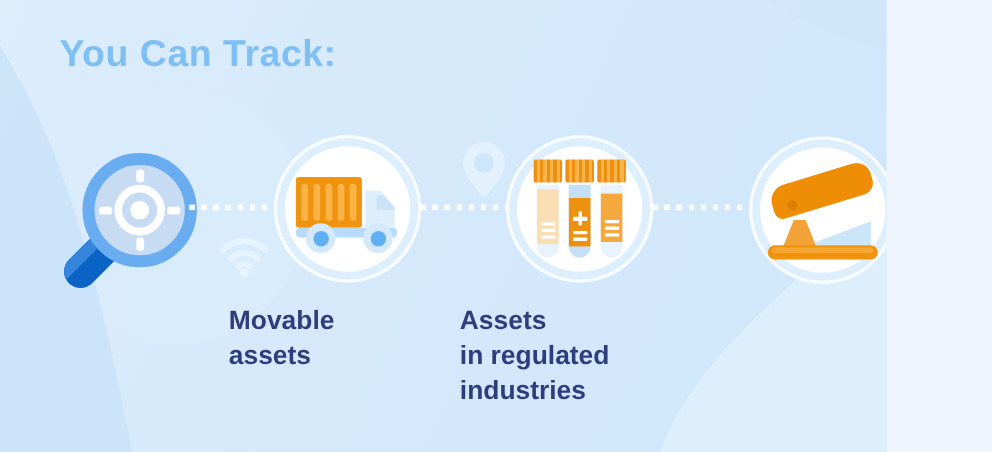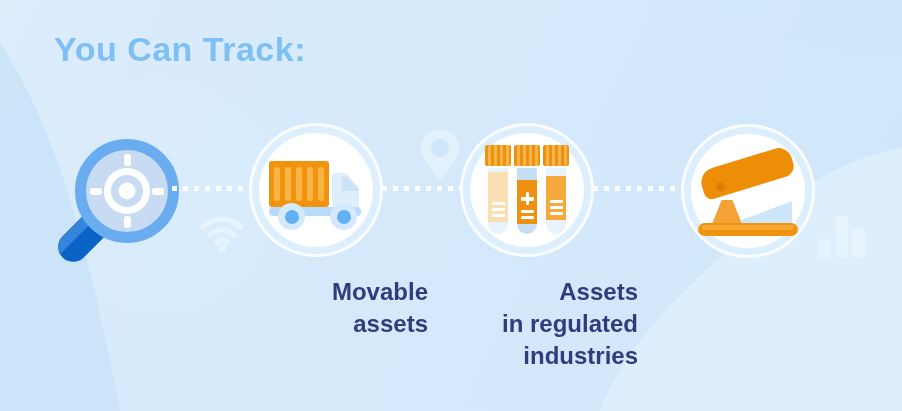--- a/index.html
+++ b/index.html
@@ -1,17 +1,17 @@
 <!DOCTYPE html>
 <html><head>
 <meta charset="utf-8">
 <style>
   html,body{margin:0;padding:0;background:#eef5fc;font-family:"Liberation Sans",sans-serif;}
   .canvas{
-    position:relative;width:902px;height:411px;overflow:hidden;
+    position:relative;width:806px;height:411px;overflow:hidden;
     background:linear-gradient(115deg,#dcedfc 0%,#d5e9fb 45%,#cfe6fa 100%);
   }
   .bg-svg{position:absolute;left:0;top:0;width:902px;height:411px;}
 
   .title{
     position:absolute;left:54px;top:30px;margin:0;
     font-size:34px;font-weight:700;color:#7ec0f4;letter-spacing:.5px;
   }
 
   
@@ -115,21 +115,21 @@
 
   
   .wifi{position:absolute;left:197px;top:210px;}
   .pin{position:absolute;left:419px;top:129px;}
   .bars{position:absolute;left:818px;top:212px;width:50px;height:46px;display:flex;align-items:flex-end;gap:4px;}
   .bar{width:13px;background:#e7f3fd;border-radius:4px;}
   .bar-1{height:19px}.bar-2{height:42px}.bar-3{height:29px}
 
   
   .label{
-    position:absolute;top:276px;width:220px;text-align:right;
+    position:absolute;top:276px;width:220px;text-align:left;
     font-size:24px;line-height:32px;font-weight:700;color:#2e3d7c;white-space:pre-line;
   }
   .label-1{left:208px;}
   .label-2{left:418px;}
   .label-3{left:640px;}
 </style>
 </head>
 <body>
 
 <div class="canvas">

